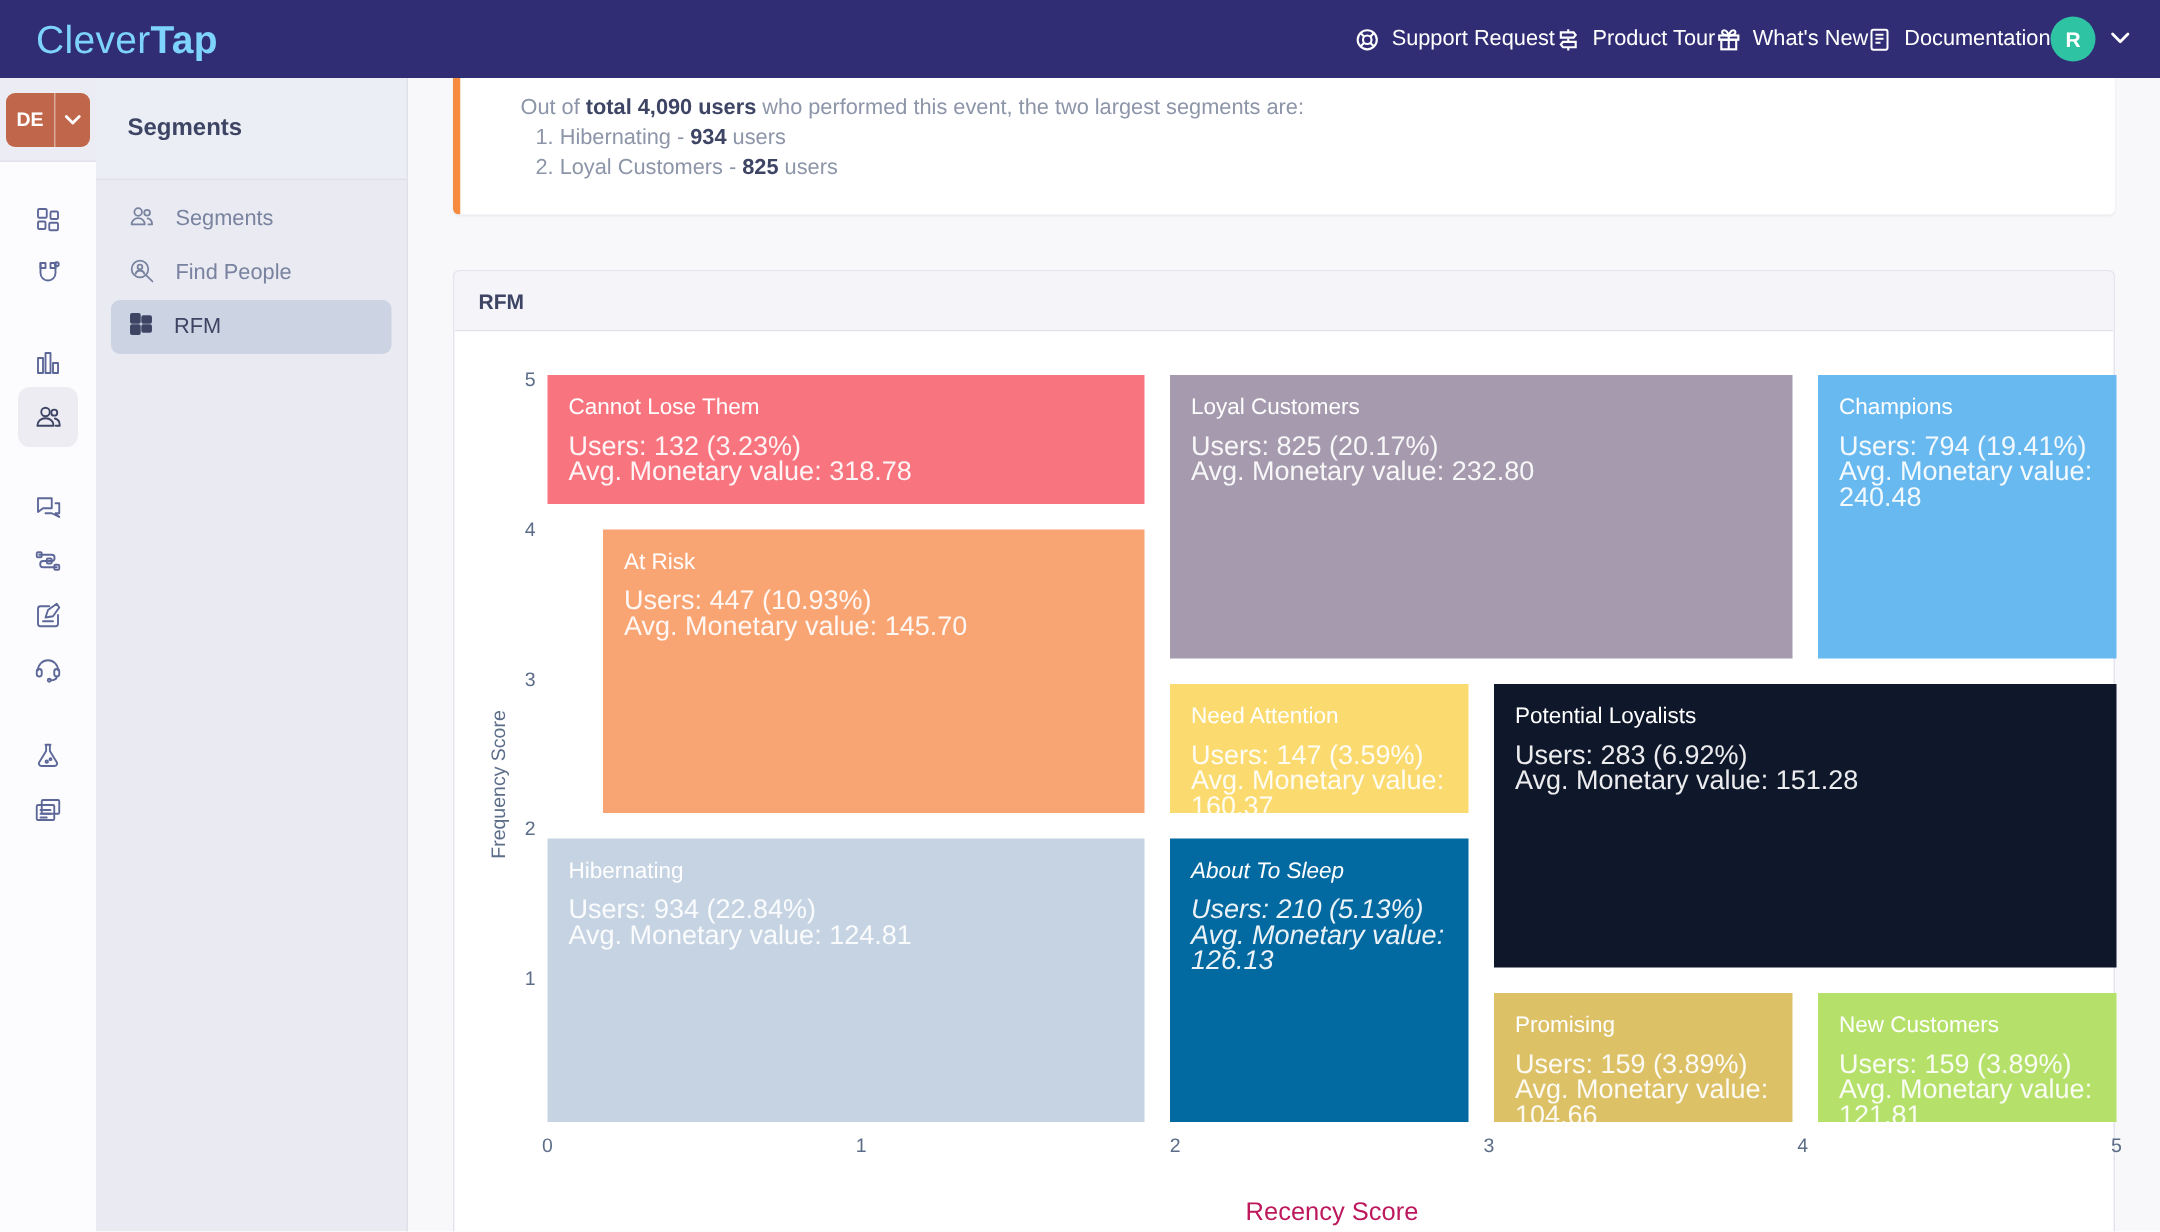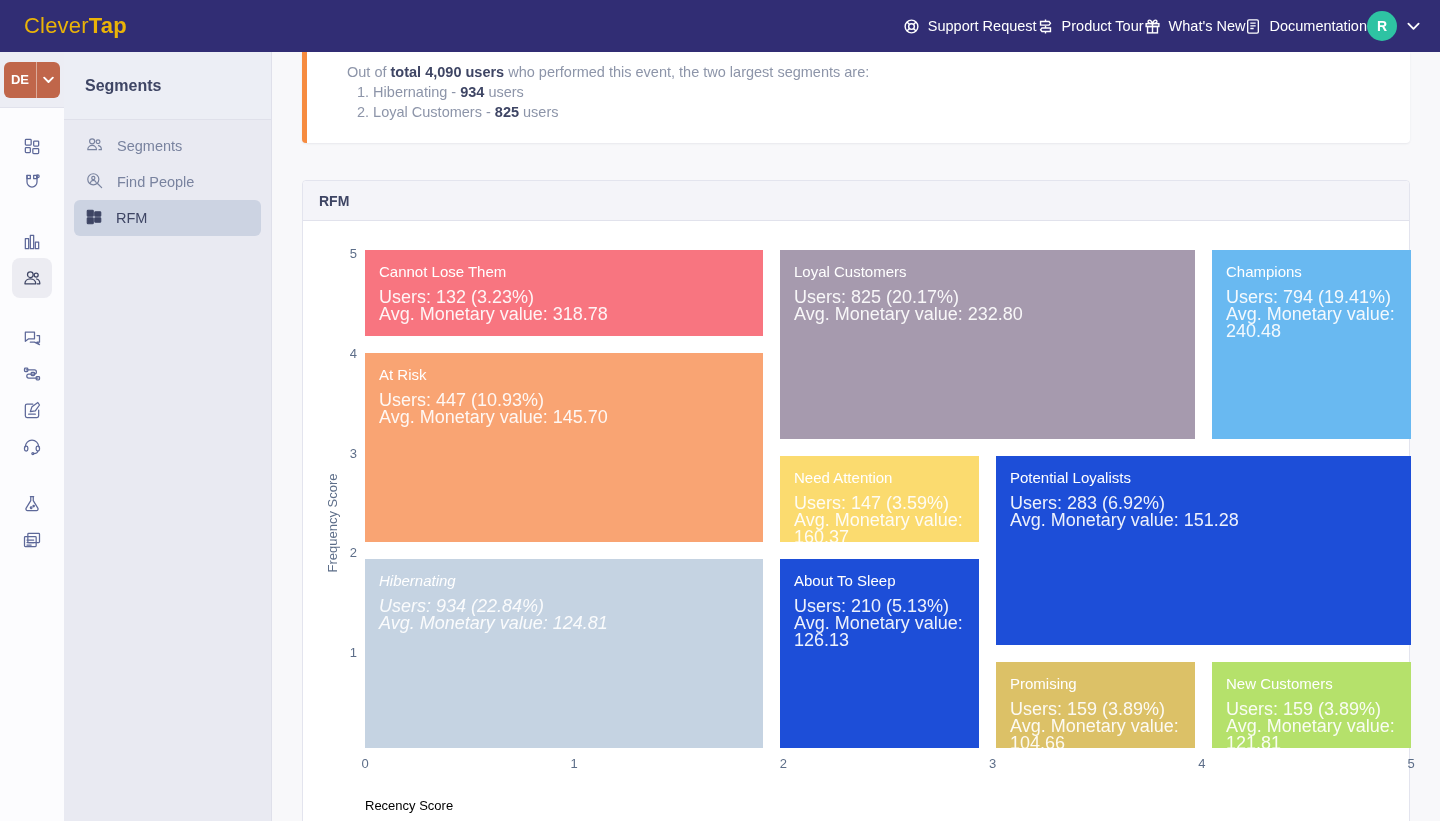--- a/index.html
+++ b/index.html
@@ -1,21 +1,21 @@
 <!DOCTYPE html>
 <html><head>
 <meta charset="utf-8">
 <style>
   * { margin:0; padding:0; box-sizing:border-box; }
   html,body { width:1440px; height:821px; overflow:hidden; }
   body { font-family:"Liberation Sans", sans-serif; background:#f8f8fa; color:#3e4564; }
 
   
   .navbar { height:52px; background:#312d74; display:flex; align-items:center; justify-content:space-between; padding:0 20px 0 24px; }
-  .logo { font-size:22px; color:#eab308; letter-spacing:.2px; cursor:pointer; }
+  .logo { font-size:26px; color:#7dd3fc; letter-spacing:.2px; cursor:pointer; }
   .logo .lt { font-weight:300; }
   .logo .bd { font-weight:700; }
   .nav-items { display:flex; align-items:center; }
   .nav-link { display:flex; align-items:center; gap:8px; color:#fff; font-size:14.5px; cursor:pointer; }
   .nav-link svg { display:block; }
   .account { display:flex; align-items:center; gap:10px; cursor:pointer; }
   .avatar { width:30px; height:30px; border-radius:50%; background:#2ec3a3; color:#fff; font-size:14px; font-weight:700; display:flex; align-items:center; justify-content:center; }
 
   
   .app { display:flex; height:769px; }
@@ -57,27 +57,27 @@
   .panel-body { position:relative; height:659px; }
 
   
   .chart { position:absolute; left:62px; top:29px; width:1046px; height:498px; }
   .grid { display:grid; width:100%; height:100%; grid-template-columns:2fr 1fr 1fr 1fr; grid-template-rows:repeat(5,1fr); gap:17px; }
   .cell { color:#fff; padding:13px 0 0 14px; overflow:hidden; cursor:pointer; }
   .cell-title { font-size:15px; margin-bottom:9px; }
   .cell-line { font-size:18px; line-height:17px; opacity:.92; }
   .c1 { grid-area:1/1/2/2; } .c2 { grid-area:1/2/3/4; } .c3 { grid-area:1/4/3/5; }
   .c4 { grid-area:2/1/4/2; } .c5 { grid-area:3/2/4/3; } .c6 { grid-area:3/3/5/5; }
-  .c7 { grid-area:4/1/6/2;font-style:italic; } .c8 { grid-area:4/2/6/3; } .c9 { grid-area:5/3/6/4; }
+  .c7 { grid-area:4/1/6/2; } .c8 { grid-area:4/2/6/3; } .c9 { grid-area:5/3/6/4; }
   .c10 { grid-area:5/4/6/5; }
 
   .ytick { position:absolute; width:26px; left:-34px; text-align:right; font-size:13px; color:#5d6e89; transform:translateY(-50%); }
   .xtick { position:absolute; top:506px; transform:translateX(-50%); font-size:13px; color:#5d6e89; }
   .ylabel { position:absolute; left:-33px; top:273px; transform:translate(-50%,-50%) rotate(-90deg); white-space:nowrap; font-size:13px; color:#5d6e89; }
-  .xlabel { position:absolute; width:100%; top:548px; text-align:left; font-size:13px; color:#000000; }
+  .xlabel { position:absolute; width:100%; top:548px; text-align:center; font-size:17px; color:#be185d; }
 </style>
 </head>
 <body>
 
 <header class="navbar">
   <div class="logo"><span class="lt">Clever</span><span class="bd">Tap</span></div>
   <nav class="nav-items">
     <div class="nav-link">
       <span>
           <svg width="17" height="17" viewBox="0 0 24 24" fill="none" stroke="#fff" stroke-width="2">
@@ -287,41 +287,41 @@
             <div class="cell c2" style="background: rgb(166, 154, 174);">
               <div class="cell-title">Loyal Customers</div>
               <div class="cell-line">Users: 825 (20.17%)</div>
               <div class="cell-line">Avg. Monetary value: 232.80</div>
             </div>
             <div class="cell c3" style="background: rgb(105, 185, 241);">
               <div class="cell-title">Champions</div>
               <div class="cell-line">Users: 794 (19.41%)</div>
               <div class="cell-line">Avg. Monetary value: 240.48</div>
             </div>
-            <div class="cell c4" style="background: rgb(249, 164, 115);">
+            <div class="cell c4" style="background: rgb(249, 164, 115); margin-left: 37px;">
               <div class="cell-title">At Risk</div>
               <div class="cell-line">Users: 447 (10.93%)</div>
               <div class="cell-line">Avg. Monetary value: 145.70</div>
             </div>
             <div class="cell c5" style="background: rgb(251, 219, 111);">
               <div class="cell-title">Need Attention</div>
               <div class="cell-line">Users: 147 (3.59%)</div>
               <div class="cell-line">Avg. Monetary value: 160.37</div>
             </div>
-            <div class="cell c6" style="background: #1d4ed8;">
+            <div class="cell c6" style="background: #0f172a;">
               <div class="cell-title">Potential Loyalists</div>
               <div class="cell-line">Users: 283 (6.92%)</div>
               <div class="cell-line">Avg. Monetary value: 151.28</div>
             </div>
             <div class="cell c7" style="background: rgb(197, 211, 226);">
               <div class="cell-title">Hibernating</div>
               <div class="cell-line">Users: 934 (22.84%)</div>
               <div class="cell-line">Avg. Monetary value: 124.81</div>
             </div>
-            <div class="cell c8" style="background: #1d4ed8;">
+            <div class="cell c8" style="background: #0369a1; font-style: italic;">
               <div class="cell-title">About To Sleep</div>
               <div class="cell-line">Users: 210 (5.13%)</div>
               <div class="cell-line">Avg. Monetary value: 126.13</div>
             </div>
             <div class="cell c9" style="background: rgb(220, 193, 103);">
               <div class="cell-title">Promising</div>
               <div class="cell-line">Users: 159 (3.89%)</div>
               <div class="cell-line">Avg. Monetary value: 104.66</div>
             </div>
             <div class="cell c10" style="background: rgb(181, 225, 107);">

